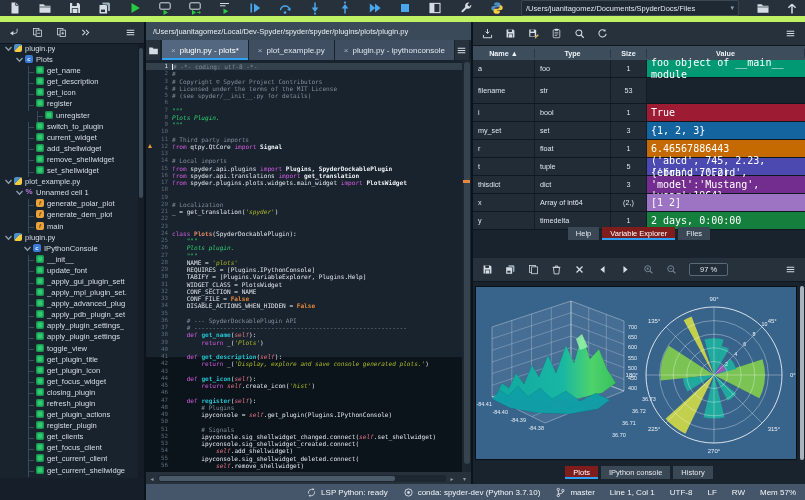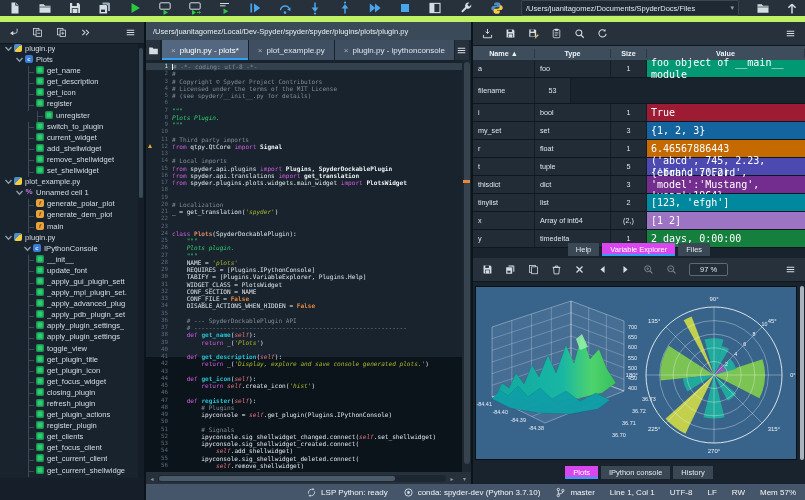--- a/index.html
+++ b/index.html
@@ -77,23 +77,23 @@
   .vhead{display:flex;height:14px;background:#3e4d5c;font-size:7.2px;color:#eef3f8;align-items:center;font-weight:bold}
   .vhead div{text-align:center;border-right:1px solid #2c3845;box-sizing:border-box}
   .c1{width:62px}.c2{width:76px}.c3{width:36px}.c4{width:158px}
   .vrow{display:flex;border-bottom:1px solid #10181f;height:17px}
   .vrow.tall{height:25px}
   .vrow .cell{font-size:7.2px;color:#dfe6ed;background:#212c37;display:flex;align-items:center;padding:0 5px;box-sizing:border-box;border-right:1px solid #141d26}
   .vrow .c3.cell{justify-content:center;padding:0}
   .vrow .val{font-family:"DejaVu Sans Mono",monospace;font-size:10px;color:#fff;display:flex;align-items:center;padding:1px 4px;box-sizing:border-box;white-space:pre-wrap;line-height:1.15}
   .ptabs{display:flex;justify-content:center;gap:3px;align-items:center}
   .ptab{padding:2px 8px;font-size:7.5px;background:#3a4754;color:#e2e9f0;position:relative}
-  .ptab.active{background:#d946ef;color:#fff}
+  .ptab.active{background:#7f1d1d;color:#fff}
   .ptab.active::after{content:"";position:absolute;left:0;right:0;bottom:0;height:2px;background:#2fa1f5}
-  #vtabs{position:absolute;left:0;top:218px;width:332px;height:18px}
+  #vtabs{position:absolute;left:0;top:202px;width:332px;height:18px}
 
   #plots-panel{left:473px;top:258px;width:332px;height:226px;background:#19232d}
   .zoombox{border:1px solid #5a6a76;color:#dfe6ed;font-size:7.5px;padding:1px 10px;border-radius:2px;background:#222d37}
   #fig{position:absolute;left:2px;top:28px;width:322px;height:174px;background:#38648c;border:1px solid #0a1016;box-sizing:border-box}
   #pscroll{position:absolute;left:327px;top:28px;width:4px;height:174px;background:#a9b3be;border-radius:2px}
   #ptabs{position:absolute;left:0;top:204px;width:332px;height:20px}
 
   
   #statusbar{left:146px;top:484px;width:659px;height:16px;background:#46566a;display:flex;align-items:center;
              justify-content:flex-end;gap:15px;font-size:8px;color:#f2f5f8;padding-right:9px;box-sizing:border-box}
@@ -656,20 +656,21 @@
     </div>
   <div id="vbody">
       <div class="vrow">
      <div class="cell c1">a</div>
      <div class="cell c2">foo</div>
      <div class="cell c3">1</div>
      <div class="val c4" style="background:#009973">foo object of __main__ module</div>
    </div>
       <div class="vrow tall">
      <div class="cell c1">filename</div>
+     <div class="cell c2">str</div>
      <div class="cell c3">53</div>
    </div>
       <div class="vrow">
      <div class="cell c1">i</div>
      <div class="cell c2">bool</div>
      <div class="cell c3">1</div>
      <div class="val c4" style="background:#9e1c33">True</div>
    </div>
       <div class="vrow">
      <div class="cell c1">my_set</div>
@@ -687,26 +688,20 @@
      <div class="cell c1">t</div>
      <div class="cell c2">tuple</div>
      <div class="cell c3">5</div>
      <div class="val c4" style="background:#4c4ab0">('abcd', 745, 2.23, 'efgh', 70.2)</div>
    </div>
       <div class="vrow">
      <div class="cell c1">thisdict</div>
      <div class="cell c2">dict</div>
      <div class="cell c3">3</div>
      <div class="val c4" style="background:#732d8e">{'brand':'Ford', 'model':'Mustang', 'year':1964}</div>
-   </div>
-      <div class="vrow">
-     <div class="cell c1">tinylist</div>
-     <div class="cell c2">list</div>
-     <div class="cell c3">2</div>
-     <div class="val c4" style="background:#00899e">[123, 'efgh']</div>
    </div>
       <div class="vrow">
      <div class="cell c1">x</div>
      <div class="cell c2">Array of int64</div>
      <div class="cell c3">(2,)</div>
      <div class="val c4" style="background:#9d74c4">[1 2]</div>
    </div>
       <div class="vrow">
      <div class="cell c1">y</div>
      <div class="cell c2">timedelta</div>

